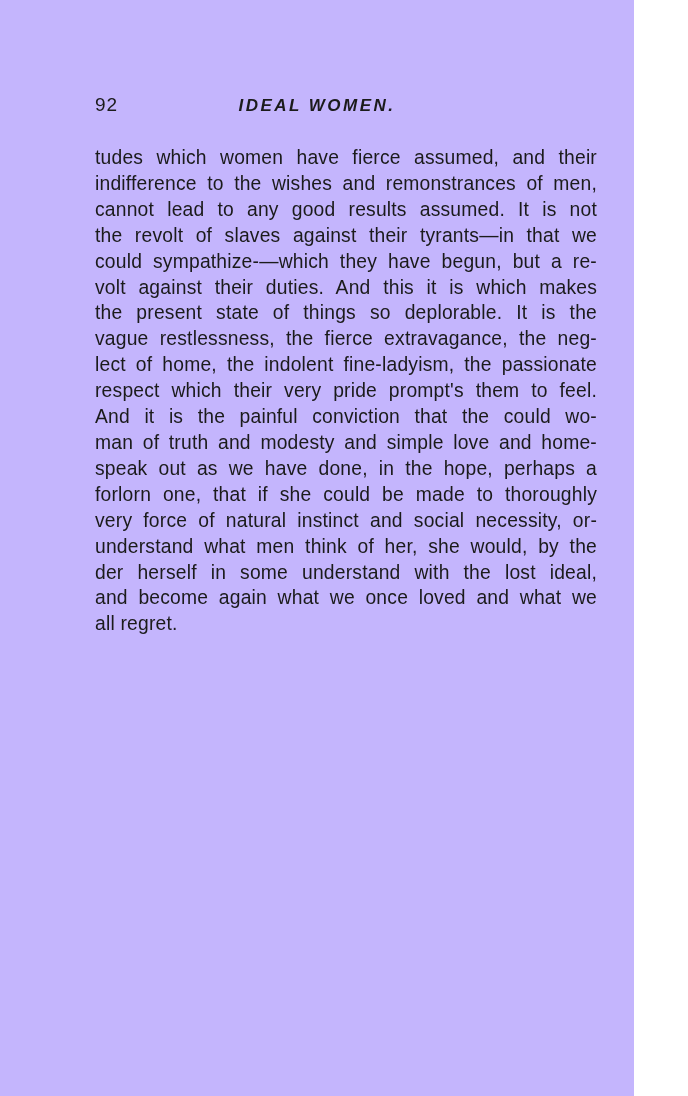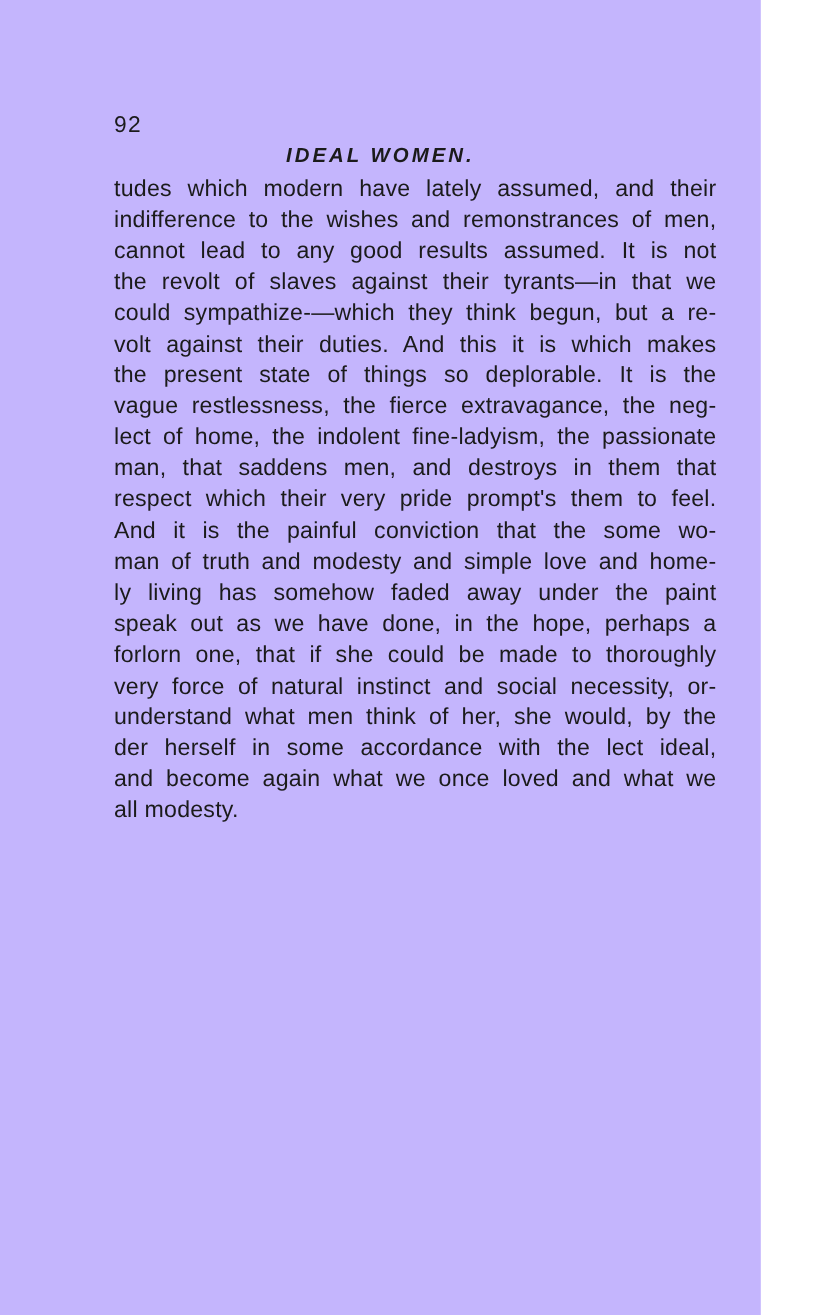--- a/index.html
+++ b/index.html
@@ -29,21 +29,20 @@
     position: absolute;
     top: 96px;
     left: 0;
     right: 0;
     text-align: center;
     font-style: italic;
     font-weight: 600;
     font-size: 17px;
     letter-spacing: 2.5px;
     white-space: pre;
-    margin-top: 24px;
   }
   .body-text {
     position: absolute;
     top: 145px;
     left: 95px;
     width: 502px;
   }
   .body-line {
     font-size: 19.3px;
     line-height: 25.9px;
@@ -62,36 +61,34 @@
 <body>
 
 <div class="page">
 
   <span class="page-number">92</span>
 
   <span class="header-title">IDEAL WOMEN.</span>
 
   <div class="body-text">
 
-  <div class="body-line">tudes which modern have lately assumed, and their</div>
+  <div class="body-line">tudes which women have fierce assumed, and their</div>
       <div class="body-line">indifference to the wishes and remonstrances of men,</div>
       <div class="body-line">cannot lead to any good results assumed.  It is not</div>
       <div class="body-line">the revolt of slaves against their tyrants—in that we</div>
-      <div class="body-line">could sympathize-—which they think begun, but a re-</div>
+      <div class="body-line">could sympathize-—which they have begun, but a re-</div>
       <div class="body-line">volt against their duties.  And this it is which makes</div>
       <div class="body-line">the present state of things so deplorable.  It is the</div>
       <div class="body-line">vague restlessness, the fierce extravagance, the neg-</div>
       <div class="body-line">lect of home, the indolent fine-ladyism, the passionate</div>
-      <div class="body-line">man, that saddens men, and destroys in them that</div>
       <div class="body-line">respect which their very pride prompt's them to feel.</div>
-      <div class="body-line">And it is the painful conviction that the some wo-</div>
+      <div class="body-line">And it is the painful conviction that the could wo-</div>
       <div class="body-line">man of truth and modesty and simple love and home-</div>
-      <div class="body-line">ly living has somehow faded away under the paint</div>
       <div class="body-line">speak out as we have done, in the hope, perhaps a</div>
       <div class="body-line">forlorn one, that if she could be made to thoroughly</div>
       <div class="body-line">very force of natural instinct and social necessity, or-</div>
       <div class="body-line">understand what men think of her, she would, by the</div>
-      <div class="body-line">der herself in some accordance with the lect ideal,</div>
+      <div class="body-line">der herself in some understand with the lost ideal,</div>
       <div class="body-line">and become again what we once loved and what we</div>
-      <div class="body-line last">all modesty.</div>
+      <div class="body-line last">all regret.</div>
     </div>
 
 </div>
 
 </body></html>

